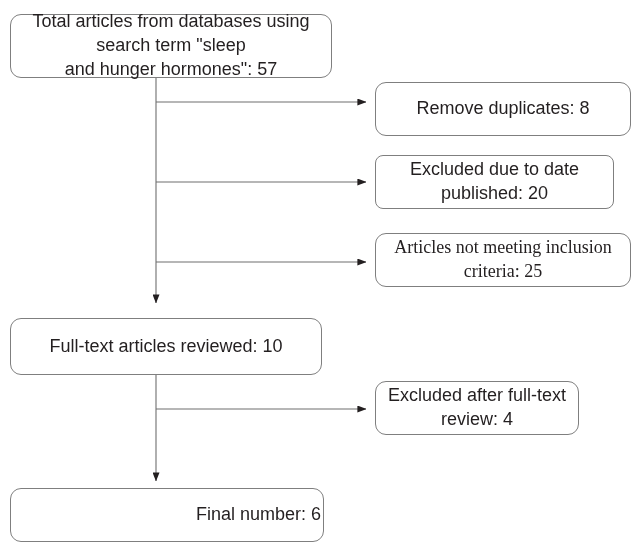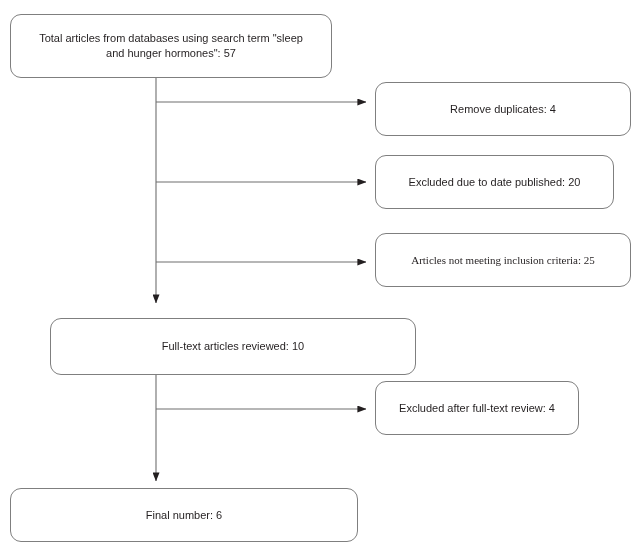--- a/index.html
+++ b/index.html
@@ -34,38 +34,38 @@
     position: absolute;
     box-sizing: border-box;
     border: 1px solid #7f7f7f;
     border-radius: 11px;
     background: #ffffff;
     display: flex;
     align-items: center;
     justify-content: center;
     text-align: center;
     color: #231f20;
-    font-size: 11px;
+    font-size: 18px;
     line-height: 1.32;
     padding: 2px 2px;
   }
   .node-text {
     display: block;
     width: 100%;
     white-space: pre-line;
   }
 
   
   #node-total      { left: 10px;  top: 14px;  width: 322px; height: 64px; }
-  #node-fulltext   { left: 10px;  top: 318px; width: 366px; height: 57px; margin-left: 40px; }
-  #node-final      { left: 10px;  top: 488px; width: 348px; height: 54px; }
+  #node-fulltext   { left: 10px;  top: 318px; width: 312px; height: 57px; }
+  #node-final      { left: 10px;  top: 488px; width: 314px; height: 54px; text-align: right; }
 
   
   #node-duplicates { left: 375px; top: 82px;  width: 256px; height: 54px; }
-  #node-date       { left: 375px; top: 155px; width: 239px; height: 54px; }
+  #node-date       { left: 375px; top: 155px; width: 239px; height: 54px; border-radius: 8px; }
   #node-criteria   { left: 375px; top: 233px; width: 256px; height: 54px; font-family: Liberation Serif, serif; }
   #node-afterfull  { left: 375px; top: 381px; width: 204px; height: 54px; }
 </style>
 </head>
 <body>
 
 <div id="diagram-root">
 
   <svg class="edge-layer" width="639" height="554" viewBox="0 0 639 554" xmlns="http://www.w3.org/2000/svg">
     <defs>
@@ -98,21 +98,21 @@
       <path d="M 156 409 L 366 409" stroke="#6e6e6e" stroke-width="1.1" fill="none" marker-end="url(#arrowhead)"></path>
     </g>
   </svg>
 
   <div class="node" id="node-total">
     <span class="node-text">Total articles from databases using search term "sleep
 and hunger hormones": 57</span>
   </div>
 
   <div class="node" id="node-duplicates">
-    <span class="node-text">Remove duplicates: 4</span>
+    <span class="node-text">Remove duplicates: 8</span>
   </div>
 
   <div class="node" id="node-date">
     <span class="node-text">Excluded due to date published: 20</span>
   </div>
 
   <div class="node" id="node-criteria">
     <span class="node-text">Articles not meeting inclusion criteria: 25</span>
   </div>
 

